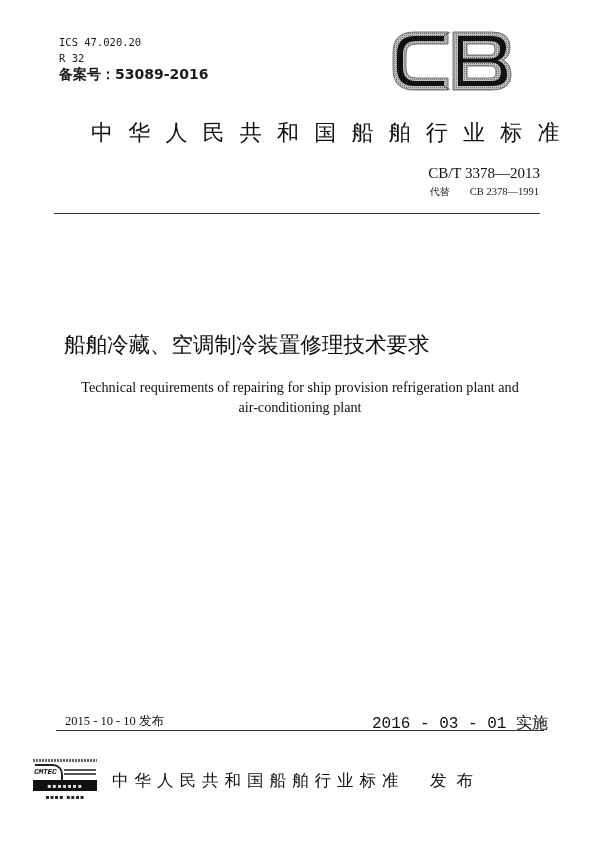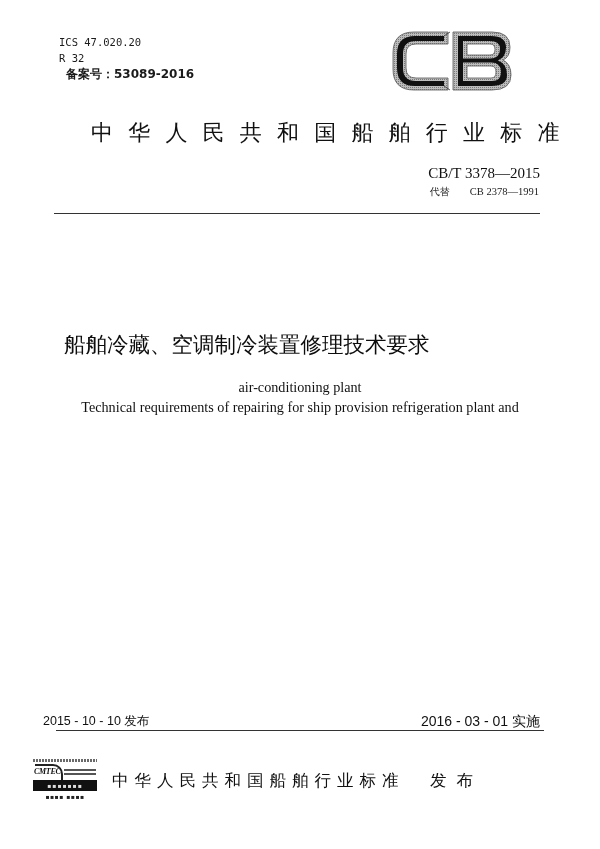--- a/index.html
+++ b/index.html
@@ -19,21 +19,21 @@
 
     
     .meta-block {
       left: 59px; top: 34px;
       font-family: "DejaVu Sans Mono", monospace;
       font-size: 10.5px;
       line-height: 16px;
       color: #1a1a1a;
     }
     .meta-block .line { white-space: nowrap; }
-    .meta-block .filing { font-family: "DejaVu Sans", sans-serif; font-weight: bold; font-size: 12px; margin-left: 7px; }
+    .meta-block .filing { font-family: "DejaVu Sans", sans-serif; font-weight: bold; font-size: 14px; }
 
     
     .cb-logo {
       left: 392px; top: 31px;
       width: 120px; height: 60px;
     }
 
     
     .industry-header {
       left: 58px; top: 118px;
@@ -82,50 +82,50 @@
       width: 480px;
       text-align: center;
       font-family: "Liberation Serif", serif;
       font-size: 14.2px;
       line-height: 20px;
       color: #111;
     }
 
     
     .date-issue {
-      left: 43px; top: 713px;
-      font-family: Liberation Sans, sans-serif;
+      left: 65px; top: 713px;
+      font-family: Liberation Serif, serif;
       font-size: 12.5px;
       white-space: nowrap;
     }
     .date-impl {
-      right: 60px; top: 713px;
-      font-family: Liberation Sans, sans-serif;
-      font-size: 14px;
+      right: 52px; top: 713px;
+      font-family: Liberation Mono, monospace;
+      font-size: 16px;
       white-space: nowrap;
     }
     .rule-bottom {
       left: 56px; top: 730px;
       width: 488px; height: 0;
       border-top: 1.3px solid #333;
     }
 
     
     .sticker {
       left: 33px; top: 759px;
       width: 64px; height: 50px;
     }
     .sticker .s-top {
       position: absolute; left: 0; top: 0; width: 64px; height: 3px;
       background: repeating-linear-gradient(90deg, #444 0 2px, #fff 2px 3px);
       opacity: .8;
     }
     .sticker .s-logo {
       position: absolute; left: 1px; top: 8px;
-      font-family: Liberation Serif, serif;
+      font-family: Liberation Mono, monospace;
       font-style: italic; font-weight: bold;
       font-size: 8px; letter-spacing: -0.3px; color: #111;
     }
     .sticker .s-swoosh {
       position: absolute; left: 2px; top: 5px; width: 26px; height: 14px;
       border-top: 2px solid #222; border-right: 2px solid #222;
       border-radius: 0 10px 0 0;
     }
     .sticker .s-side {
       position: absolute; left: 31px; top: 10px; width: 32px; height: 2px;
@@ -186,31 +186,31 @@
 
     <path d="M61 1 L100 1 Q118 1 118 16 Q118 26 111 29 Q119 33 119 44 Q119 59 100 59 L61 59 Z M75 13 L75 24 L98 24 Q103 24 103 18.5 Q103 13 98 13 Z M75 35 L75 47 L99 47 Q104 47 104 41 Q104 35 99 35 Z" fill="url(#dots)" fill-rule="evenodd" stroke="#555" stroke-width="0.8"></path>
 
     <path d="M66 5 L99 5 Q114 5 114 16.5 Q114 26 106 29.5 Q115 33 115 44 Q115 55 99 55 L66 55 L66 50 L100 50 Q109 50 109 41 Q109 31.5 99 31.5 L71 31.5 L71 27.5 L98 27.5 Q108 27.5 108 18 Q108 10 98 10 L66 10 Z" fill="#111"></path>
     <rect x="66" y="5" width="5" height="50" fill="#111"></rect>
   </svg>
 </div>
 
 <div class="abs industry-header">中华人民共和国船舶行业标准</div>
 
-<div class="abs std-number">CB/T 3378—2015</div>
+<div class="abs std-number">CB/T 3378—2013</div>
 <div class="abs std-replaces">
   <span class="lbl">代替</span><span>CB 2378—1991</span>
 </div>
 
 <div class="abs rule-top"></div>
 
 <div class="abs title-cn">船舶冷藏、空调制冷装置修理技术要求</div>
 <div class="abs title-en">
+    <div>Technical requirements of repairing for ship provision refrigeration plant and</div>
     <div>air-conditioning plant</div>
-    <div>Technical requirements of repairing for ship provision refrigeration plant and</div>
   </div>
 
 <div class="abs date-issue">2015 - 10 - 10 发布</div>
 <div class="abs date-impl">2016 - 03 - 01 实施</div>
 <div class="abs rule-bottom"></div>
 
 <div class="abs sticker">
   <div class="s-top"></div>
   <div class="s-swoosh"></div>
   <div class="s-logo">CMTEC</div>

